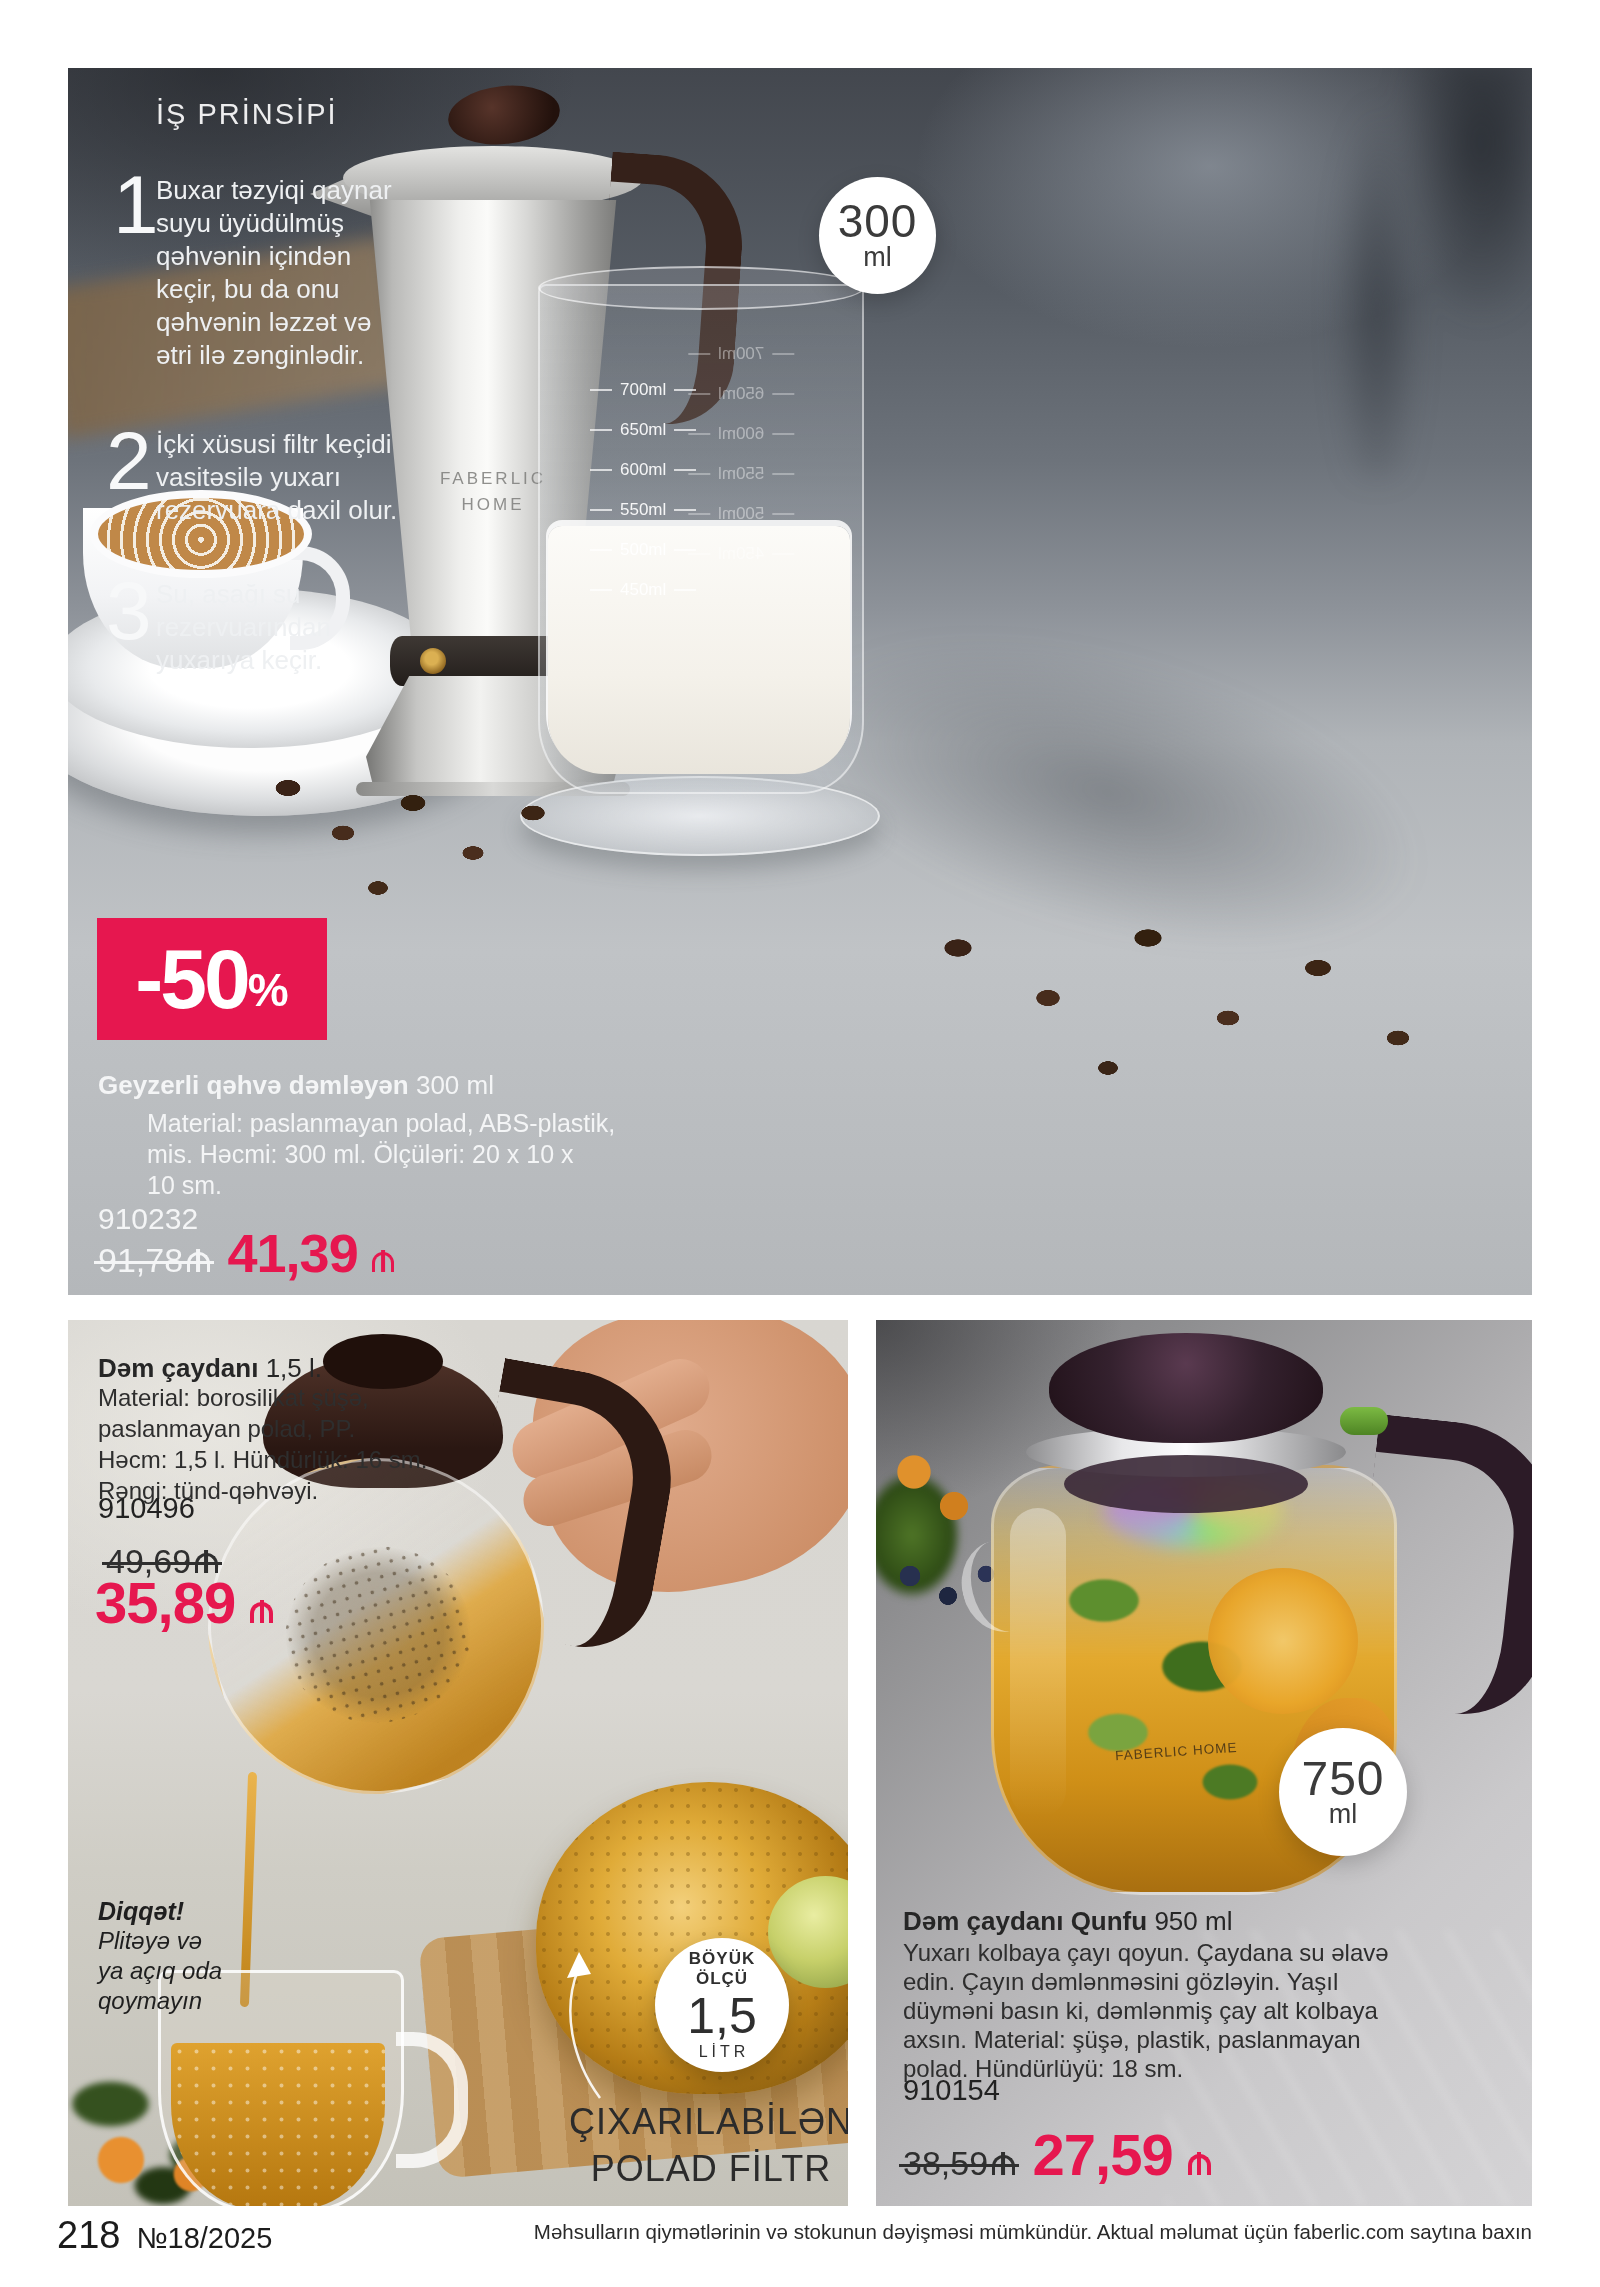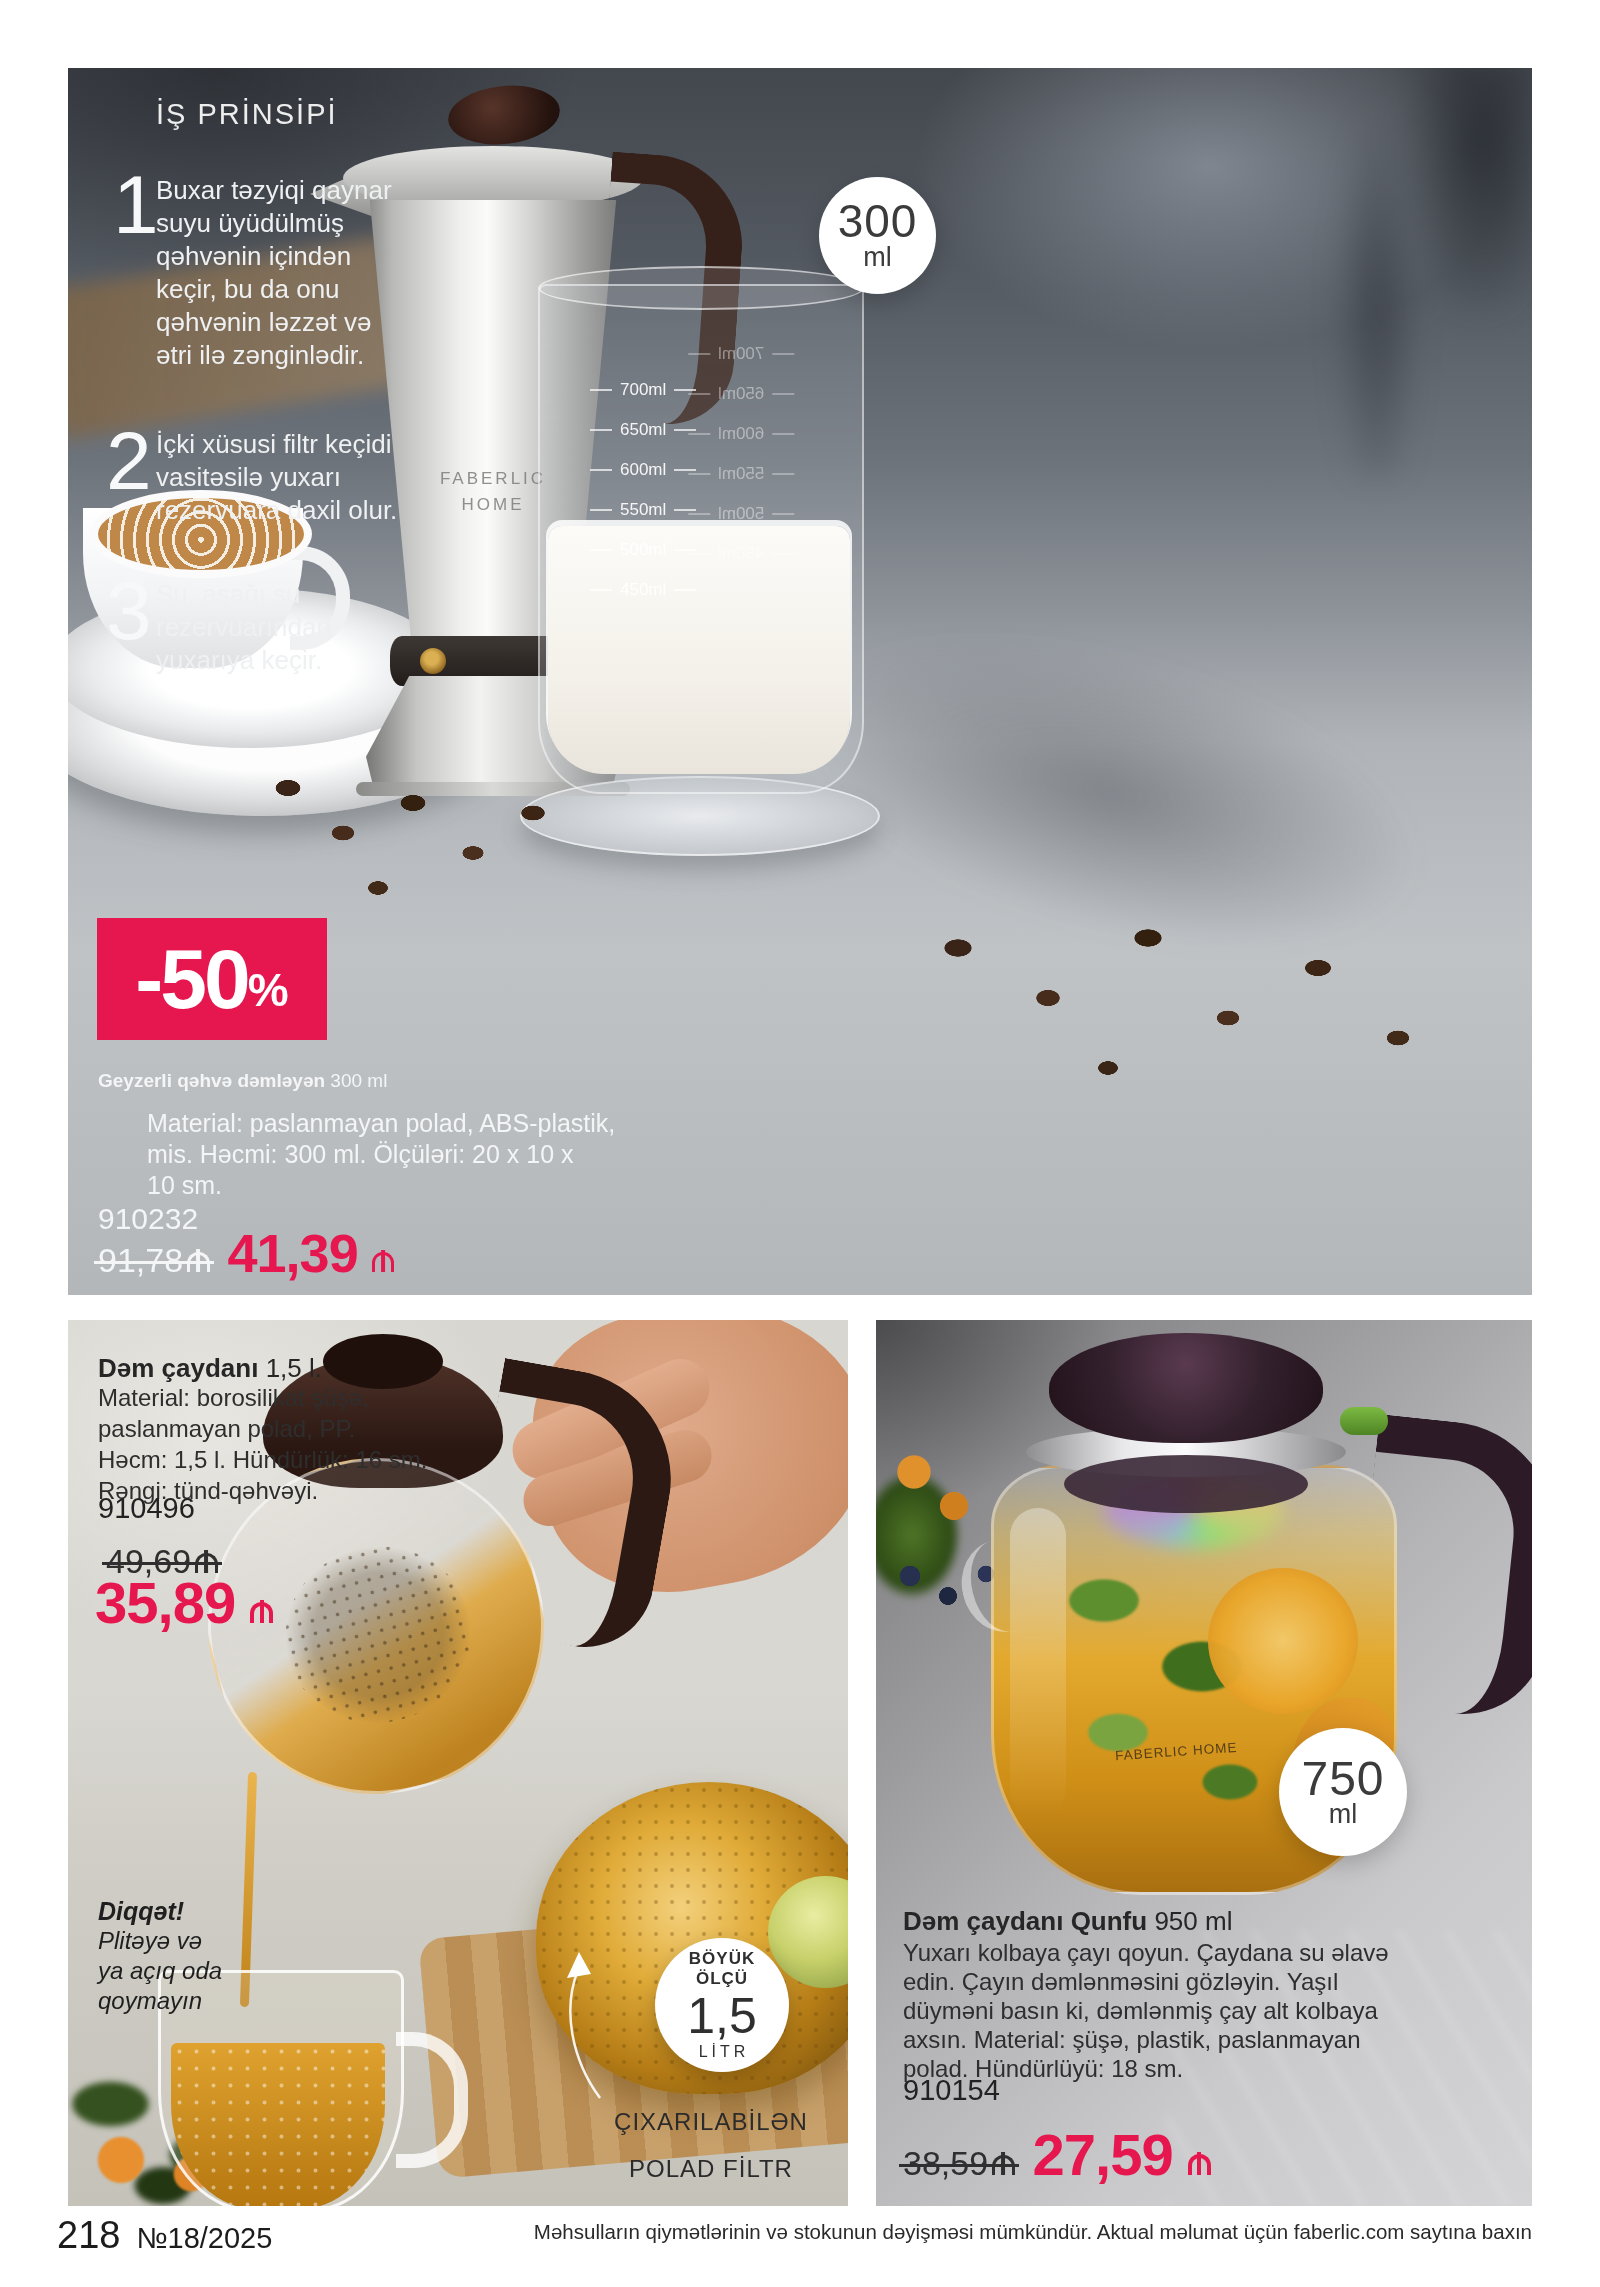--- a/index.html
+++ b/index.html
@@ -19,21 +19,21 @@
   .step-text{font-size:26px;line-height:33px;color:#eef0f2;}
   .principle-title{font-size:29px;letter-spacing:2px;color:#ededee;}
   .circle-badge{background:#fff;border-radius:50%;box-shadow:0 8px 22px rgba(0,0,0,.18);
     display:flex;flex-direction:column;align-items:center;justify-content:center;color:#3b3b3b;}
   .vol-num{font-size:46px;line-height:.95;letter-spacing:1px;}
   .vol-unit{font-size:27px;line-height:1;}
   .discount{background:#e6174f;color:#fff;display:flex;align-items:center;justify-content:center;}
   .discount .num{font-size:84px;font-weight:bold;letter-spacing:-3px;line-height:1;}
   .discount .pct{font-size:46px;font-weight:bold;margin-top:22px;}
   .p1-title,.p1-desc,.p1-code,.p1-old{color:#f4f5f6;}
-  .p-title{font-size:19px;font-weight:bold;text-align:center;}
+  .p-title{font-size:26px;font-weight:bold;text-align:center;}
   .p-title .suffix{font-weight:normal;}
   .p1-desc{font-size:25px;line-height:31px;}
   .p1-code{font-size:30px;}
   .price-row{display:flex;align-items:baseline;gap:18px;}
   .old-price{font-size:34px;}
   .new-price{font-size:54px;font-weight:bold;color:#e6174f;letter-spacing:-1px;line-height:1;}
   .new-price-big{font-size:58px;}
   .struck{position:relative;display:inline-flex;align-items:baseline;gap:4px;}
   .struck::after{content:"";position:absolute;left:-4px;right:-4px;top:52%;height:3px;background:currentColor;}
   .manat{display:inline-block;position:relative;width:.66em;height:.60em;}
@@ -62,21 +62,21 @@
   .dark-code{font-size:29px;color:#222;}
   .dark-old{font-size:34px;color:#2f2f2f;}
   .warning{font-style:italic;color:#1f1f1f;}
   .warning .w-title{font-weight:bold;font-size:25px;}
   .warning .w-lines{font-size:24px;line-height:30px;}
   .size-badge{background:#fff;border-radius:50%;box-shadow:0 8px 20px rgba(0,0,0,.22);
     display:flex;flex-direction:column;align-items:center;justify-content:center;color:#2f2f2f;}
   .size-badge .s1{font-size:17px;font-weight:bold;letter-spacing:1px;line-height:1.15;}
   .size-badge .s2{font-size:50px;line-height:1;margin-top:2px;}
   .size-badge .s3{font-size:16px;letter-spacing:4px;margin-top:2px;text-indent:4px;}
-  .feature-caption{font-size:24px;line-height:47px;letter-spacing:1px;color:#2b2b2b;text-align:center;}
+  .feature-caption{font-size:36px;line-height:47px;letter-spacing:1px;color:#2b2b2b;text-align:center;}
   .brand-print{font-size:13.5px;letter-spacing:1px;color:rgba(72,52,22,.9);}
   .engraving{font-size:17px;letter-spacing:3px;color:rgba(125,125,122,.85);text-align:center;line-height:1.5;}
 
   
   .footer-num{font-size:38px;color:#1c1c1c;}
   .footer-issue{font-size:29px;color:#1c1c1c;}
   .footer-note{font-size:20.5px;color:#2a2a2a;}
 </style>
 </head>
 <body>

